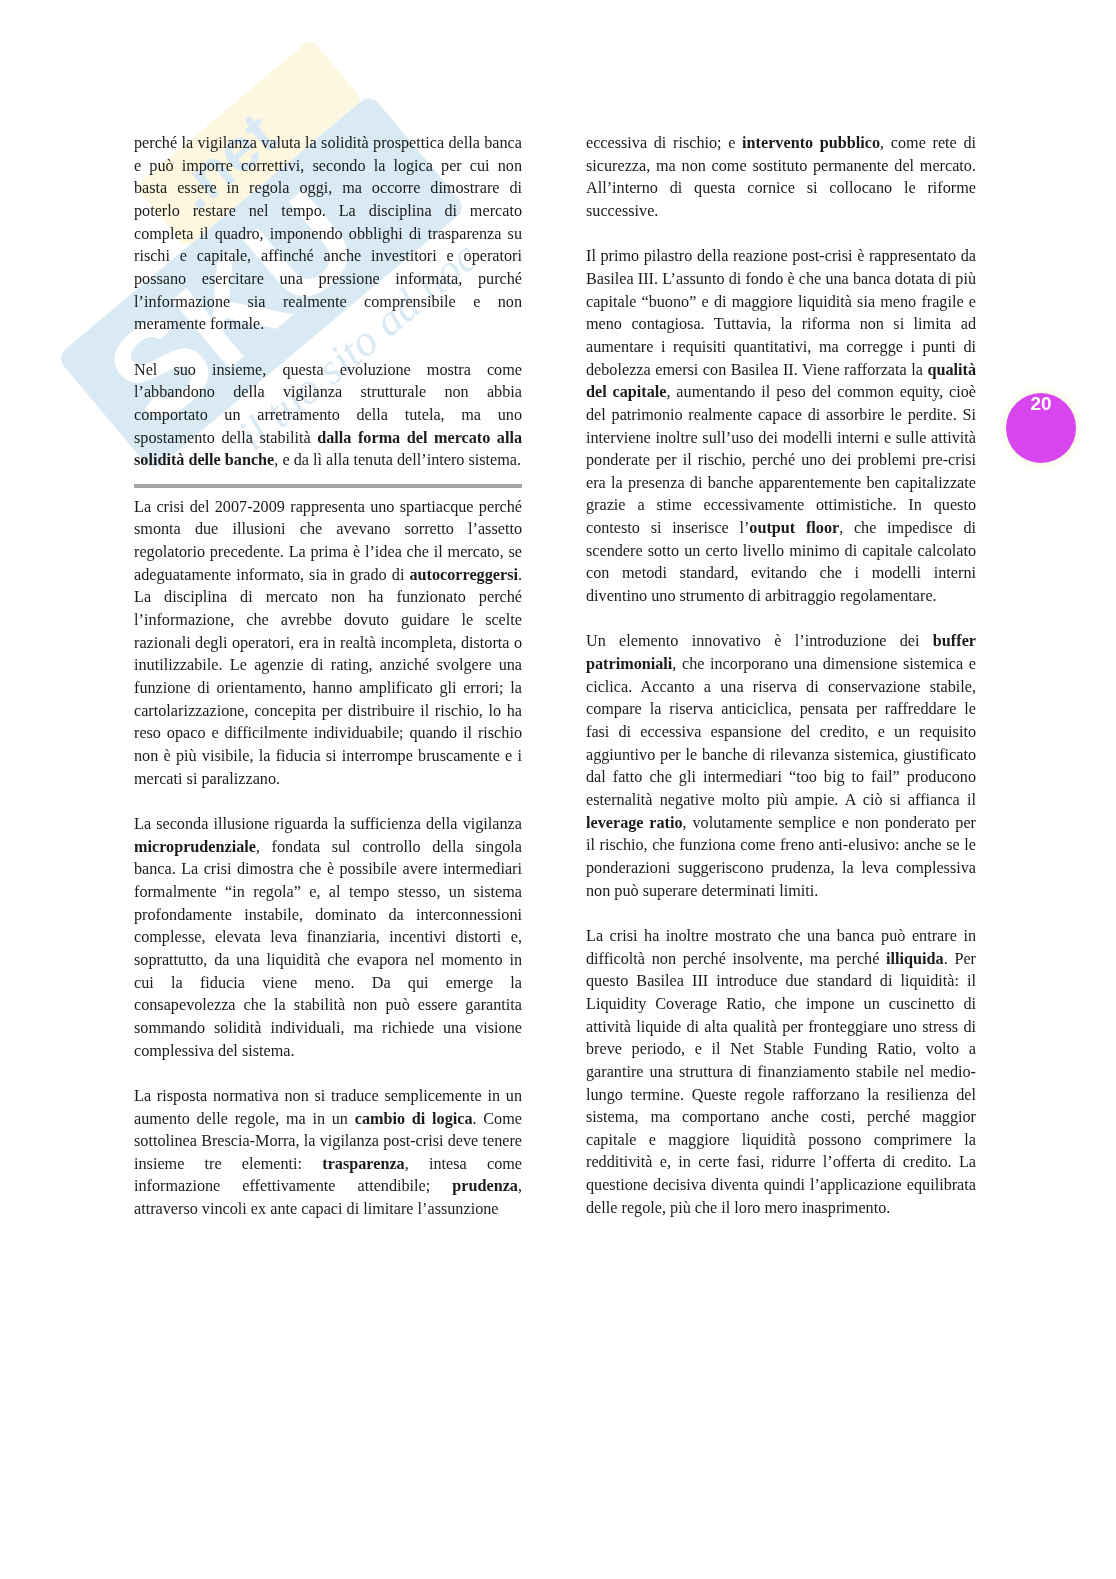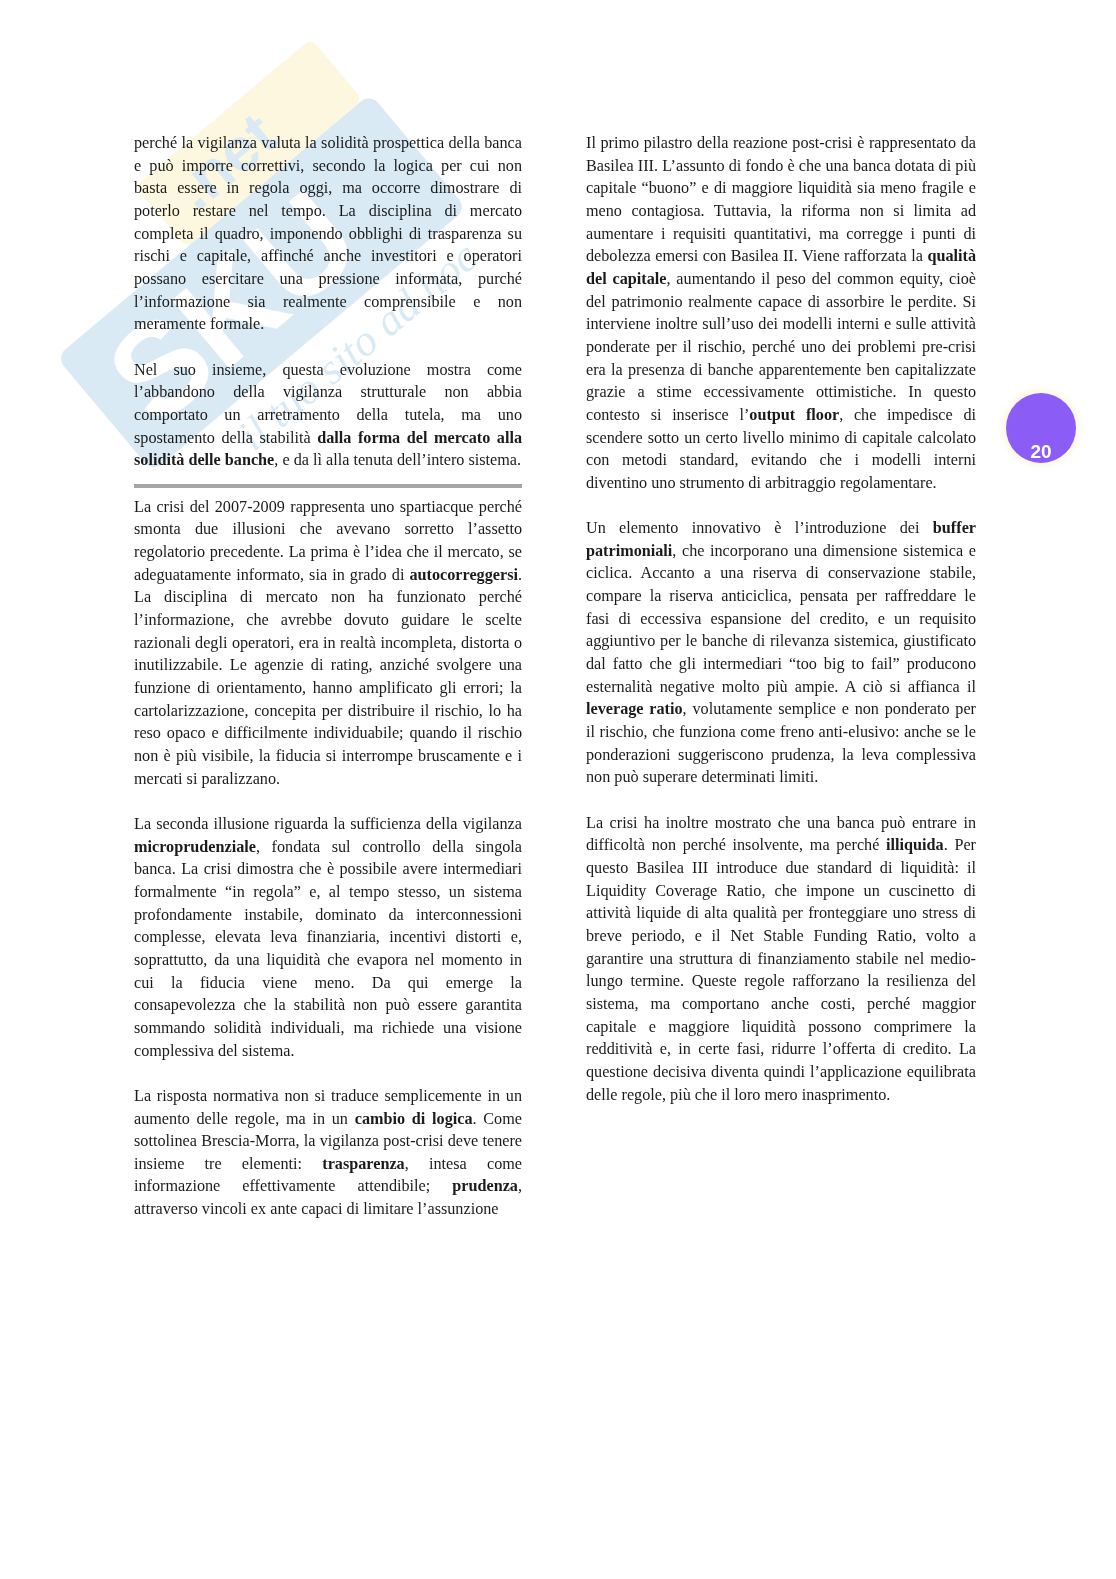--- a/index.html
+++ b/index.html
@@ -33,26 +33,26 @@
       text-align: justify;
       text-align-last: left;
       letter-spacing: 0.1px;
     }
 
     .page-badge {
       position: absolute;
       left: 1006px; top: 393px;
       width: 70px; height: 70px;
       border-radius: 50%;
-      background: #8b5cf6;
+      background: #d946ef;
       color: #ffffff;
       font-family: "Liberation Sans", "DejaVu Sans", sans-serif;
       font-weight: bold;
       font-size: 19px;
-      display: flex; align-items: flex-end; justify-content: center;
+      display: flex; align-items: flex-start; justify-content: center;
       box-shadow: 0 0 6px 3px rgba(235, 230, 170, 0.35);
     }
   </style>
 </head>
 <body>
 
 <div class="page">
 
   <svg class="watermark" viewBox="0 0 470 470">
     <g transform="rotate(-40 235 235)">
@@ -80,20 +80,23 @@
     <p>
       <span>La seconda illusione riguarda la sufficienza della vigilanza </span><b>microprudenziale</b><span>, fondata sul controllo della singola banca. La crisi dimostra che è possibile avere intermediari formalmente “in regola” e, al tempo stesso, un sistema profondamente instabile, dominato da interconnessioni complesse, elevata leva finanziaria, incentivi distorti e, soprattutto, da una liquidità che evapora nel momento in cui la fiducia viene meno. Da qui emerge la consapevolezza che la stabilità non può essere garantita sommando solidità individuali, ma richiede una visione complessiva del sistema.</span>
     </p>
 
     <p class="tight">
       <span>La risposta normativa non si traduce semplicemente in un aumento delle regole, ma in un </span><b>cambio di logica</b><span>. Come sottolinea Brescia-Morra, la vigilanza post-crisi deve tenere insieme tre elementi: </span><b>trasparenza</b><span>, intesa come informazione effettivamente attendibile; </span><b>prudenza</b><span>, attraverso vincoli ex ante capaci di limitare l’assunzione</span>
     </p>
   </div>
 
   <div class="col col-right">
+    <p>
+      <span>eccessiva di rischio; e </span><b>intervento pubblico</b><span>, come rete di sicurezza, ma non come sostituto permanente del mercato. All’interno di questa cornice si collocano le riforme successive.</span>
+    </p>
 
     <p>
       <span>Il primo pilastro della reazione post-crisi è rappresentato da Basilea III. L’assunto di fondo è che una banca dotata di più capitale “buono” e di maggiore liquidità sia meno fragile e meno contagiosa. Tuttavia, la riforma non si limita ad aumentare i requisiti quantitativi, ma corregge i punti di debolezza emersi con Basilea II. Viene rafforzata la </span><b>qualità del capitale</b><span>, aumentando il peso del common equity, cioè del patrimonio realmente capace di assorbire le perdite. Si interviene inoltre sull’uso dei modelli interni e sulle attività ponderate per il rischio, perché uno dei problemi pre-crisi era la presenza di banche apparentemente ben capitalizzate grazie a stime eccessivamente ottimistiche. In questo contesto si inserisce l’</span><b>output floor</b><span>, che impedisce di scendere sotto un certo livello minimo di capitale calcolato con metodi standard, evitando che i modelli interni diventino uno strumento di arbitraggio regolamentare.</span>
     </p>
 
     <p>
       <span>Un elemento innovativo è l’introduzione dei </span><b>buffer patrimoniali</b><span>, che incorporano una dimensione sistemica e ciclica. Accanto a una riserva di conservazione stabile, compare la riserva anticiclica, pensata per raffreddare le fasi di eccessiva espansione del credito, e un requisito aggiuntivo per le banche di rilevanza sistemica, giustificato dal fatto che gli intermediari “too big to fail” producono esternalità negative molto più ampie. A ciò si affianca il </span><b>leverage ratio</b><span>, volutamente semplice e non ponderato per il rischio, che funziona come freno anti-elusivo: anche se le ponderazioni suggeriscono prudenza, la leva complessiva non può superare determinati limiti.</span>
     </p>
 
     <p class="tight">

